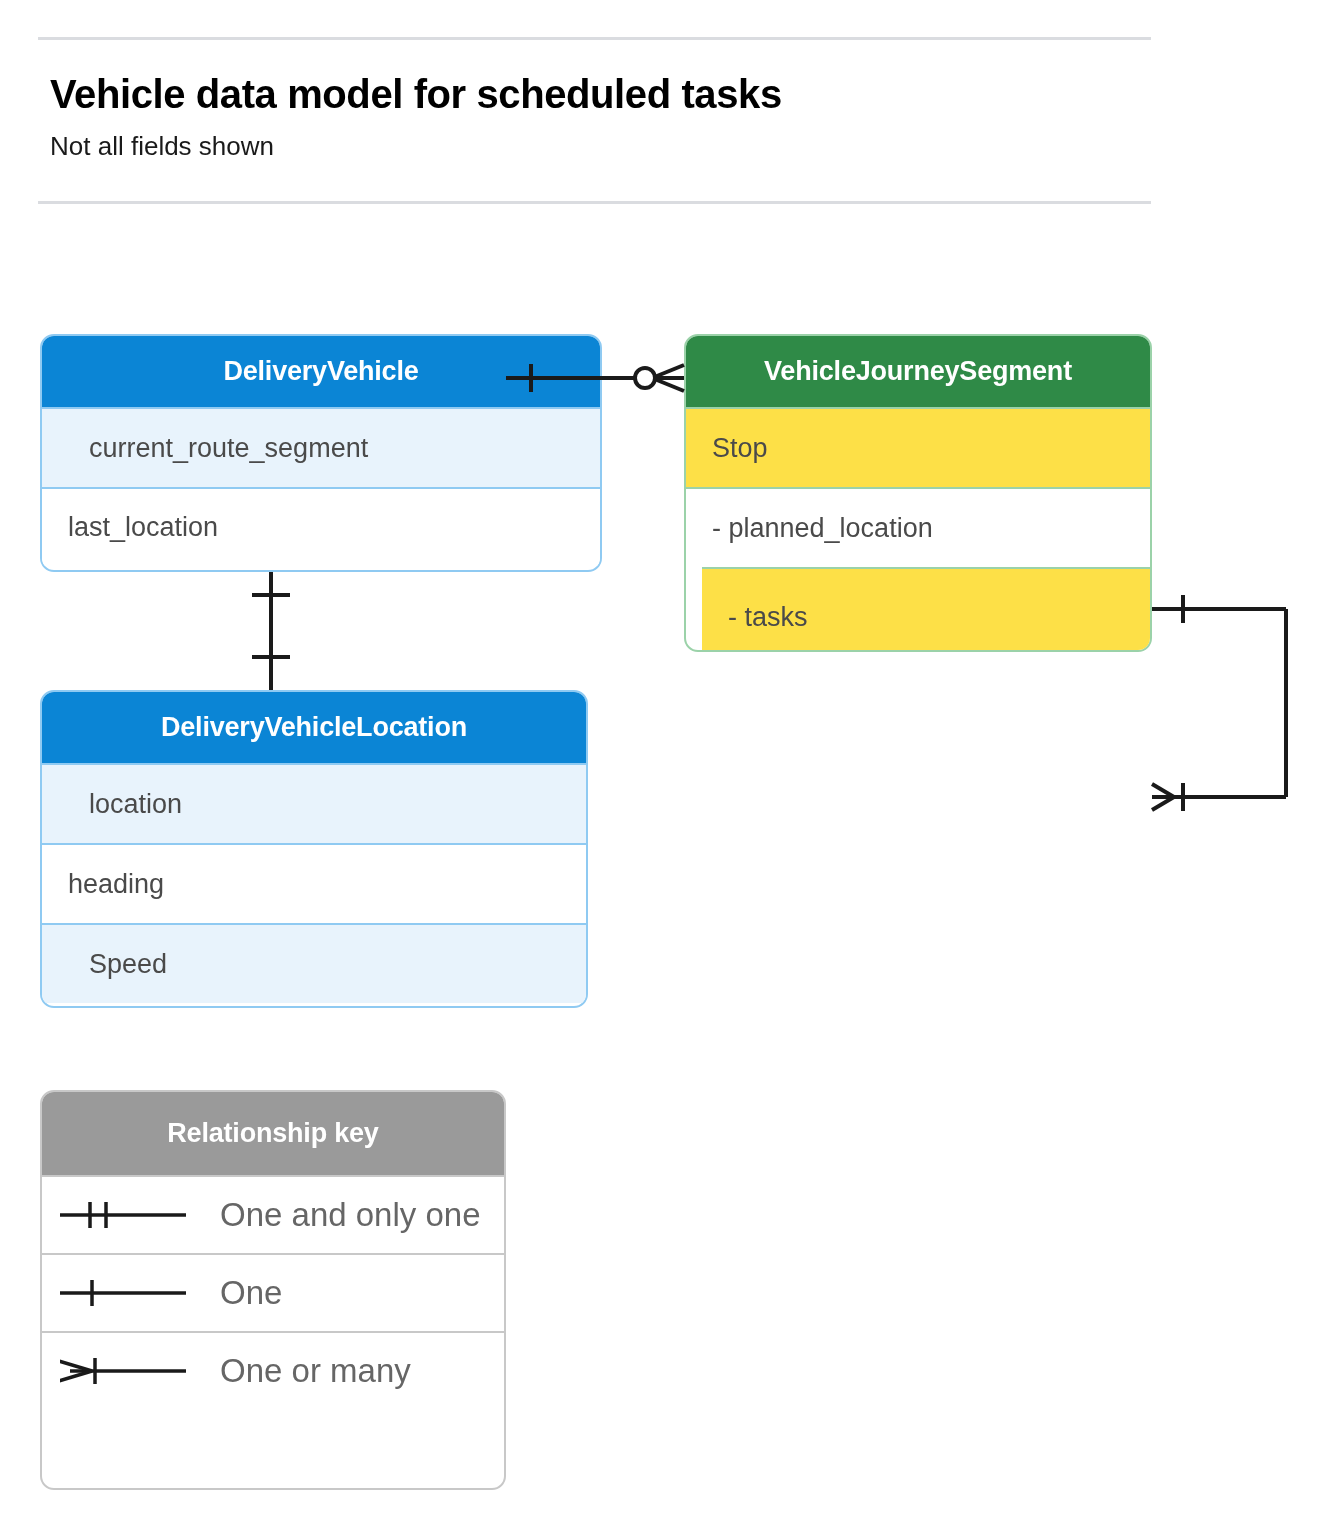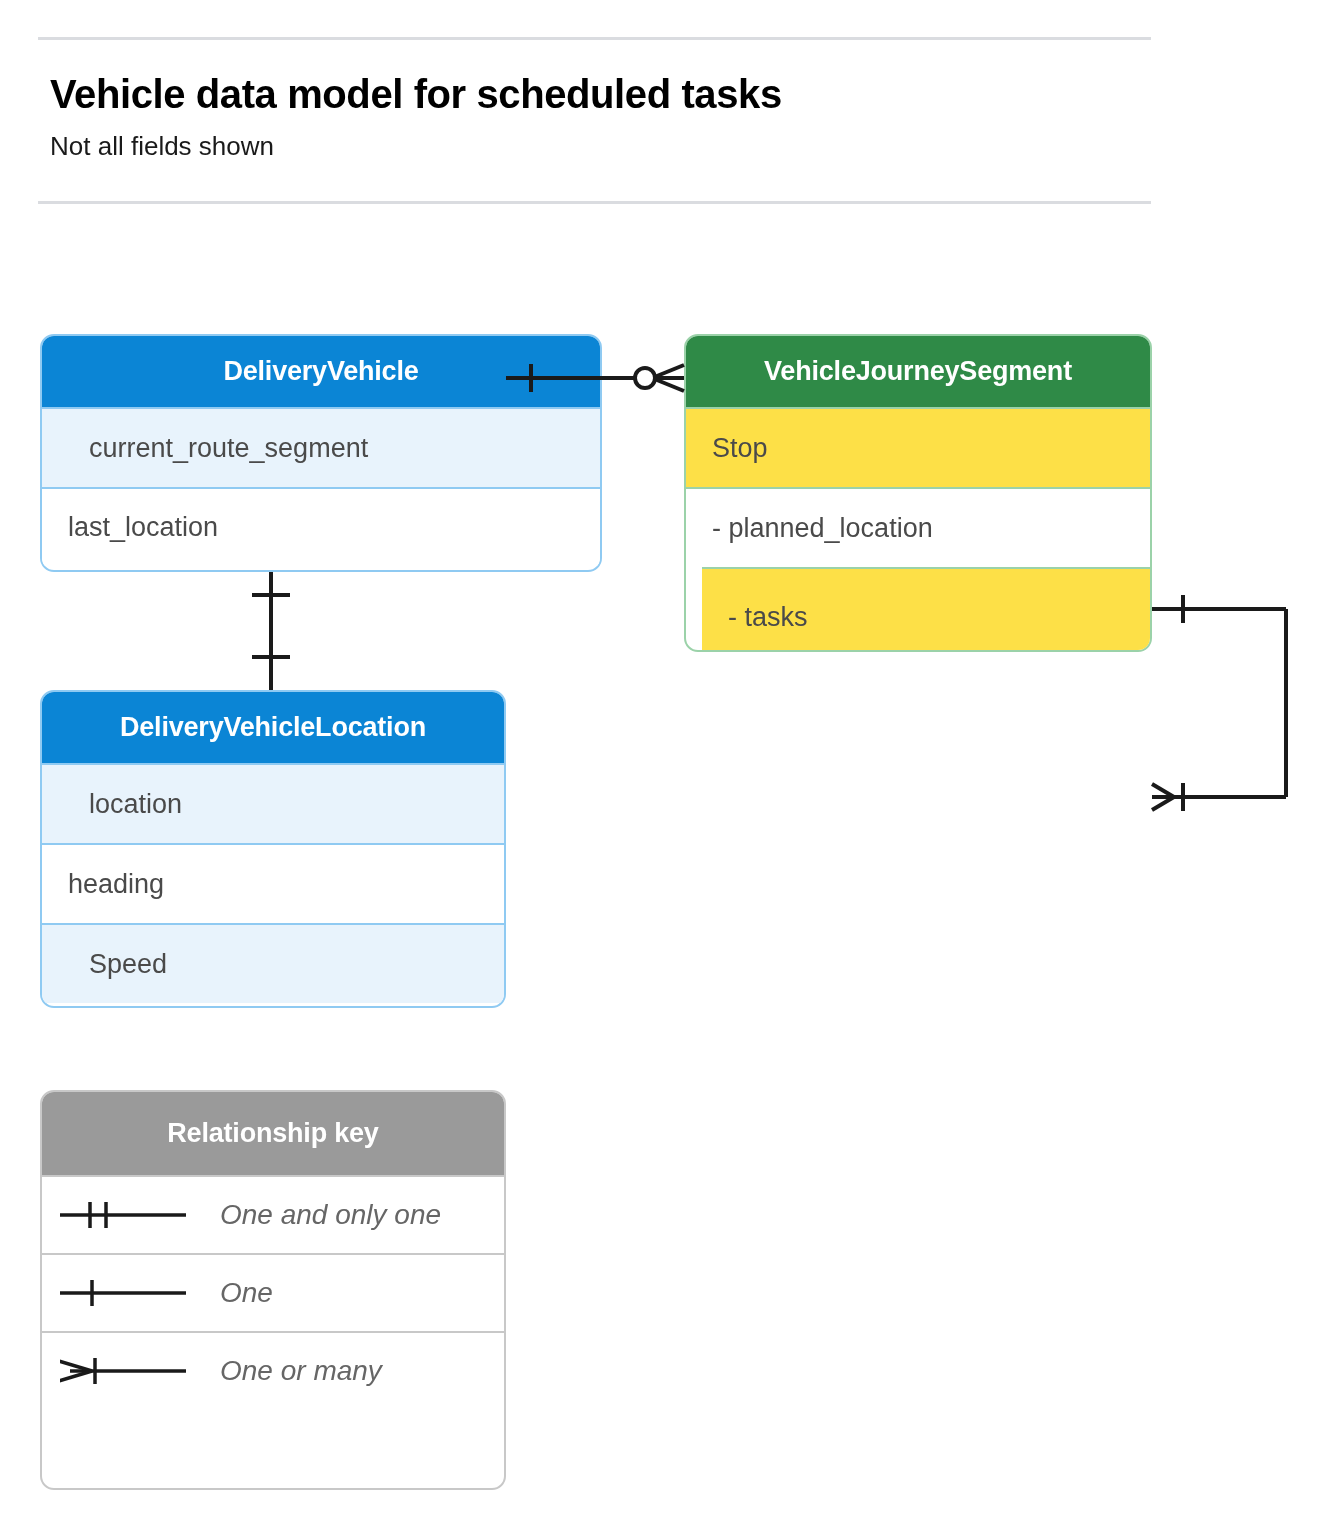--- a/index.html
+++ b/index.html
@@ -114,24 +114,23 @@
   }
   .legend-sym {
     width: 160px;
     flex: 0 0 160px;
     display: flex;
     align-items: center;
     justify-content: flex-start;
     padding-left: 18px;
   }
   .legend-label {
-    font-size: 28px;
+    font-size: 33px;
     color: #666666;
     white-space: nowrap;
-    font-style: italic;
   }
 
   
   #connectors {
     position: absolute;
     left: 0;
     top: 0;
     width: 1325px;
     height: 1530px;
     pointer-events: none;
@@ -154,21 +153,21 @@
     <div class="erow" style="height:79px;">last_location</div>
   </div>
 
   <div class="entity green" style="left:684px; top:334px; width:468px; height:318px;">
     <div class="ehead" style="height:71px;">VehicleJourneySegment</div>
     <div class="erow alt" style="height:80px;">Stop</div>
     <div class="erow" style="height:80px;">-  planned_location</div>
     <div class="erow alt" style="height:99px;margin-left:16px;">- tasks</div>
   </div>
 
-  <div class="entity blue" style="left:40px; top:690px; width:466px; height:318px;">
+  <div class="entity blue" style="left:40px; top:690px; width:548px; height:318px;">
     <div class="ehead" style="height:71px;">DeliveryVehicleLocation</div>
     <div class="erow alt" style="height:80px;">location</div>
     <div class="erow" style="height:80px;">heading</div>
     <div class="erow alt" style="height:80px;">Speed</div>
   </div>
 
 
   <div class="entity gray" style="left:40px; top:1090px; width:466px; height:400px;">
     <div class="ehead" style="height:83px;">Relationship key</div>
 

